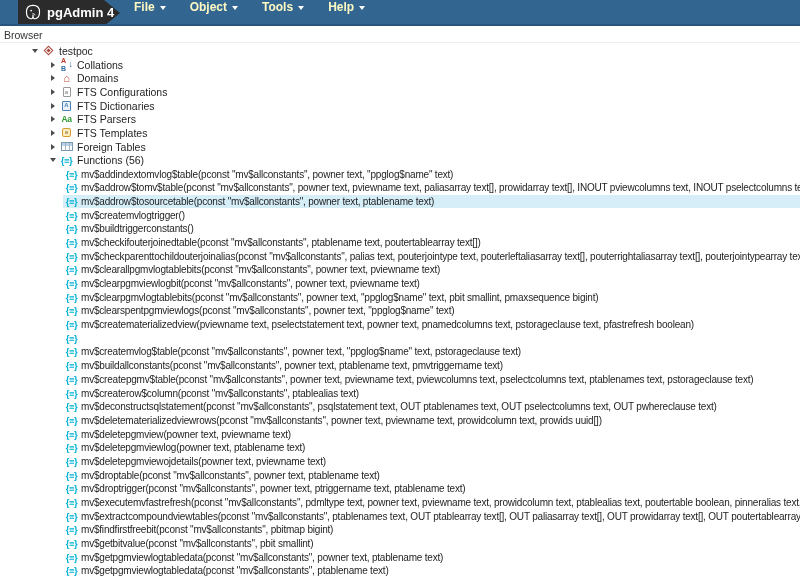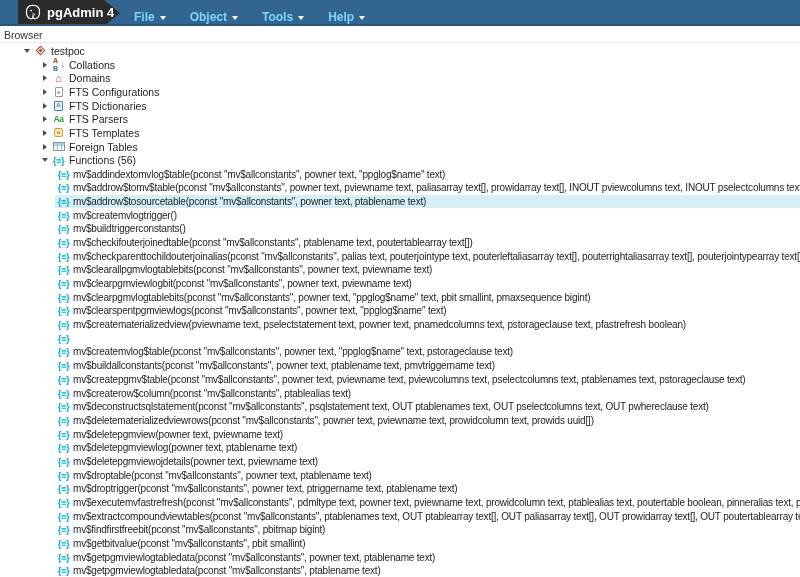--- a/index.html
+++ b/index.html
@@ -11,29 +11,29 @@
   }
 
   
   .header { position:relative; height:26px; background:#326690; border-bottom:2px solid #27557c; display:flex; align-items:stretch; }
   .logo-block {
     width:104px; background:#2b2b2b; color:#fff;
     clip-path:polygon(0 0, 86px 0, 102px 13px, 86px 26px, 0 26px);
     display:flex; align-items:center; gap:5px; padding-left:6px;
     font-weight:bold; font-size:13px; flex:0 0 auto;margin-left:18px;
   }
-  .menus { display:flex; align-items:flex-end; gap:24px; margin-left:12px; color:#7dd3fc; font-size:12px; font-weight:bold; }
+  .menus { display:flex; align-items:flex-start; gap:24px; margin-left:12px; color:#fef9c3; font-size:12px; font-weight:bold; }
   .menu-item { display:flex; align-items:center; gap:5px; cursor:pointer; }
   .caret-down { width:0; height:0; border-left:3.5px solid transparent; border-right:3.5px solid transparent; border-top:4px solid #fff; margin-top:2px; }
 
   
   .browser-bar { height:17px; padding:3px 0 12px 4px; font-size:10.5px; color:#333; border-bottom:1px solid #ededed; }
 
   
-  .tree { padding-top:1px; }
+  .tree { padding-top:1px;padding-left:8px; }
   .trow { height:13.7px; display:flex; align-items:center; white-space:nowrap; font-size:10.5px; color:#1e1e1e; cursor:pointer; }
   .depth0 { padding-left:20px; }
   .depth1 { padding-left:38px; }
 
   .chev { width:13px; flex:0 0 13px; display:inline-flex; justify-content:center; align-items:center; }
   .tri-right { width:0; height:0; border-top:3.5px solid transparent; border-bottom:3.5px solid transparent; border-left:4.5px solid #4d4d4d; }
   .tri-down  { width:0; height:0; border-left:3.5px solid transparent; border-right:3.5px solid transparent; border-top:4.5px solid #4d4d4d; }
 
   .ico { width:15px; flex:0 0 15px; height:12px; margin-right:3px; display:inline-flex; align-items:center; justify-content:center; position:relative; }
 

